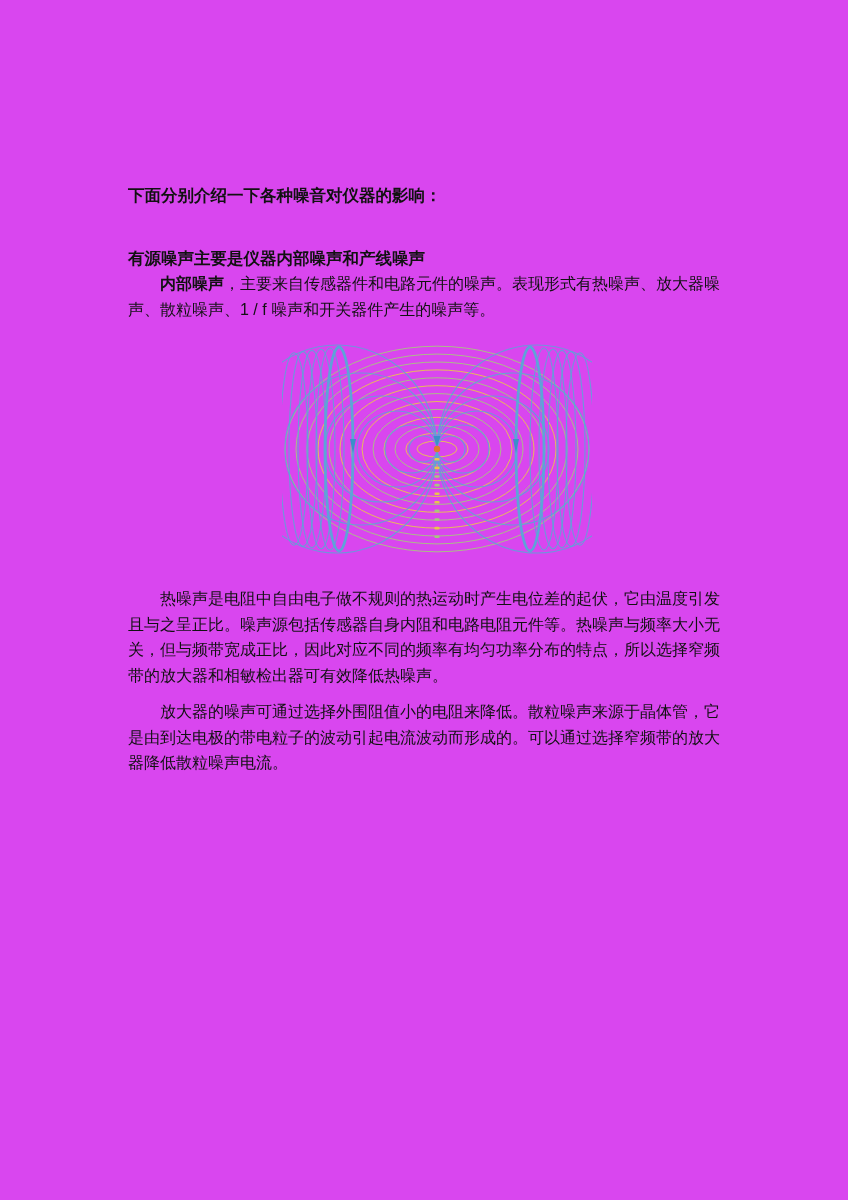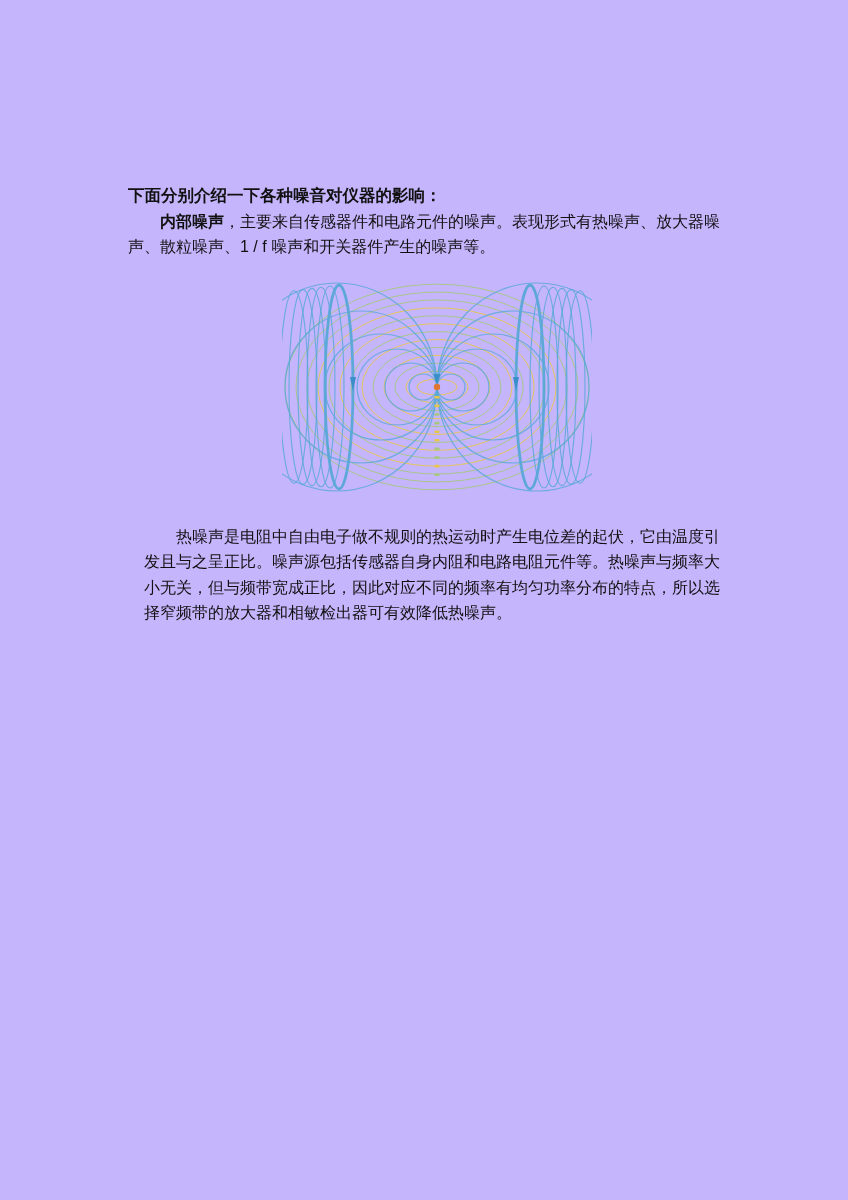--- a/index.html
+++ b/index.html
@@ -1,56 +1,57 @@
 <!DOCTYPE html>
 <html><head>
 <meta charset="utf-8">
 <style>
   html,body{margin:0;padding:0;background:#ffffff;}
   .page{
     position:relative;
     width:848px;height:1200px;
-    background:#c4b5fd;
+    background:#d946ef;
     font-family:"Liberation Sans","DejaVu Sans",sans-serif;
     color:#111;
     overflow:hidden;
   }
   .content{
     padding:183px 128px 0 128px;
     font-size:16px;
     line-height:25.5px;
   }
   .h1, .h2{
     font-weight:700;
     font-size:16.5px;
     margin:0;
   }
   .h2{margin-top:37px;}
   p{margin:0;text-align:justify;}
   .para{text-indent:2em;}
   .p1{}
-  .p2{margin-top:29px;margin-left:16px;}
+  .p2{margin-top:29px;}
   .p3{margin-top:11px;}
   .p4{margin-top:8px;}
   .lead-bold{font-weight:700;}
   .figure-wrap{
     margin:19px auto 0 auto;
     width:310px;height:216px;
     transform:translateX(13px);
   }
   .figure-wrap svg{display:block;}
 </style>
 </head>
 <body>
 
 <div class="page">
   <div class="content">
 
     <p class="h1">下面分别介绍一下各种噪音对仪器的影响：</p>
 
+    <p class="h2">有源噪声主要是仪器内部噪声和产线噪声</p>
 
     <p class="para p1"><span class="lead-bold">内部噪声</span><span>，主要来自传感器件和电路元件的噪声。表现形式有热噪声、放大器噪声、散粒噪声、1 / f 噪声和开关器件产生的噪声等。</span></p>
 
     <div class="figure-wrap">
       <svg id="field-figure" width="310" height="216" viewBox="0 0 310 216">
           <ellipse cx="155" cy="108" rx="20" ry="8" fill="none" stroke="#e9c64a" stroke-width="1" stroke-opacity="0.9"></ellipse>
           <ellipse cx="155" cy="108" rx="31" ry="15.9" fill="none" stroke="#e9c64a" stroke-width="1" stroke-opacity="0.9"></ellipse>
           <ellipse cx="155" cy="108" rx="42" ry="23.8" fill="none" stroke="#a6c87d" stroke-width="1" stroke-opacity="0.9"></ellipse>
           <ellipse cx="155" cy="108" rx="53" ry="31.700000000000003" fill="none" stroke="#e9c64a" stroke-width="1" stroke-opacity="0.9"></ellipse>
           <ellipse cx="155" cy="108" rx="64" ry="39.6" fill="none" stroke="#a6c87d" stroke-width="1" stroke-opacity="0.9"></ellipse>
@@ -98,16 +99,17 @@
           <rect x="152.4" y="168.6" width="5.2" height="2.6" rx="1.2" fill="#a6c87d"></rect>
           <rect x="152.4" y="177.2" width="5.2" height="2.6" rx="1.2" fill="#a6c87d"></rect>
           <rect x="152.4" y="185.8" width="5.2" height="2.6" rx="1.2" fill="#e9c64a"></rect>
           <rect x="152.4" y="194.39999999999998" width="5.2" height="2.6" rx="1.2" fill="#a6c87d"></rect>
           <circle cx="155" cy="108" r="3.2" fill="#e0762f"></circle>
         </svg>
     </div>
 
     <p class="para p2">热噪声是电阻中自由电子做不规则的热运动时产生电位差的起伏，它由温度引发且与之呈正比。噪声源包括传感器自身内阻和电路电阻元件等。热噪声与频率大小无关，但与频带宽成正比，因此对应不同的频率有均匀功率分布的特点，所以选择窄频带的放大器和相敏检出器可有效降低热噪声。</p>
 
+    <p class="para p3">放大器的噪声可通过选择外围阻值小的电阻来降低。散粒噪声来源于晶体管，它是由到达电极的带电粒子的波动引起电流波动而形成的。可以通过选择窄频带的放大器降低散粒噪声电流。</p>
 
 
   </div>
 </div>
 
 </body></html>

